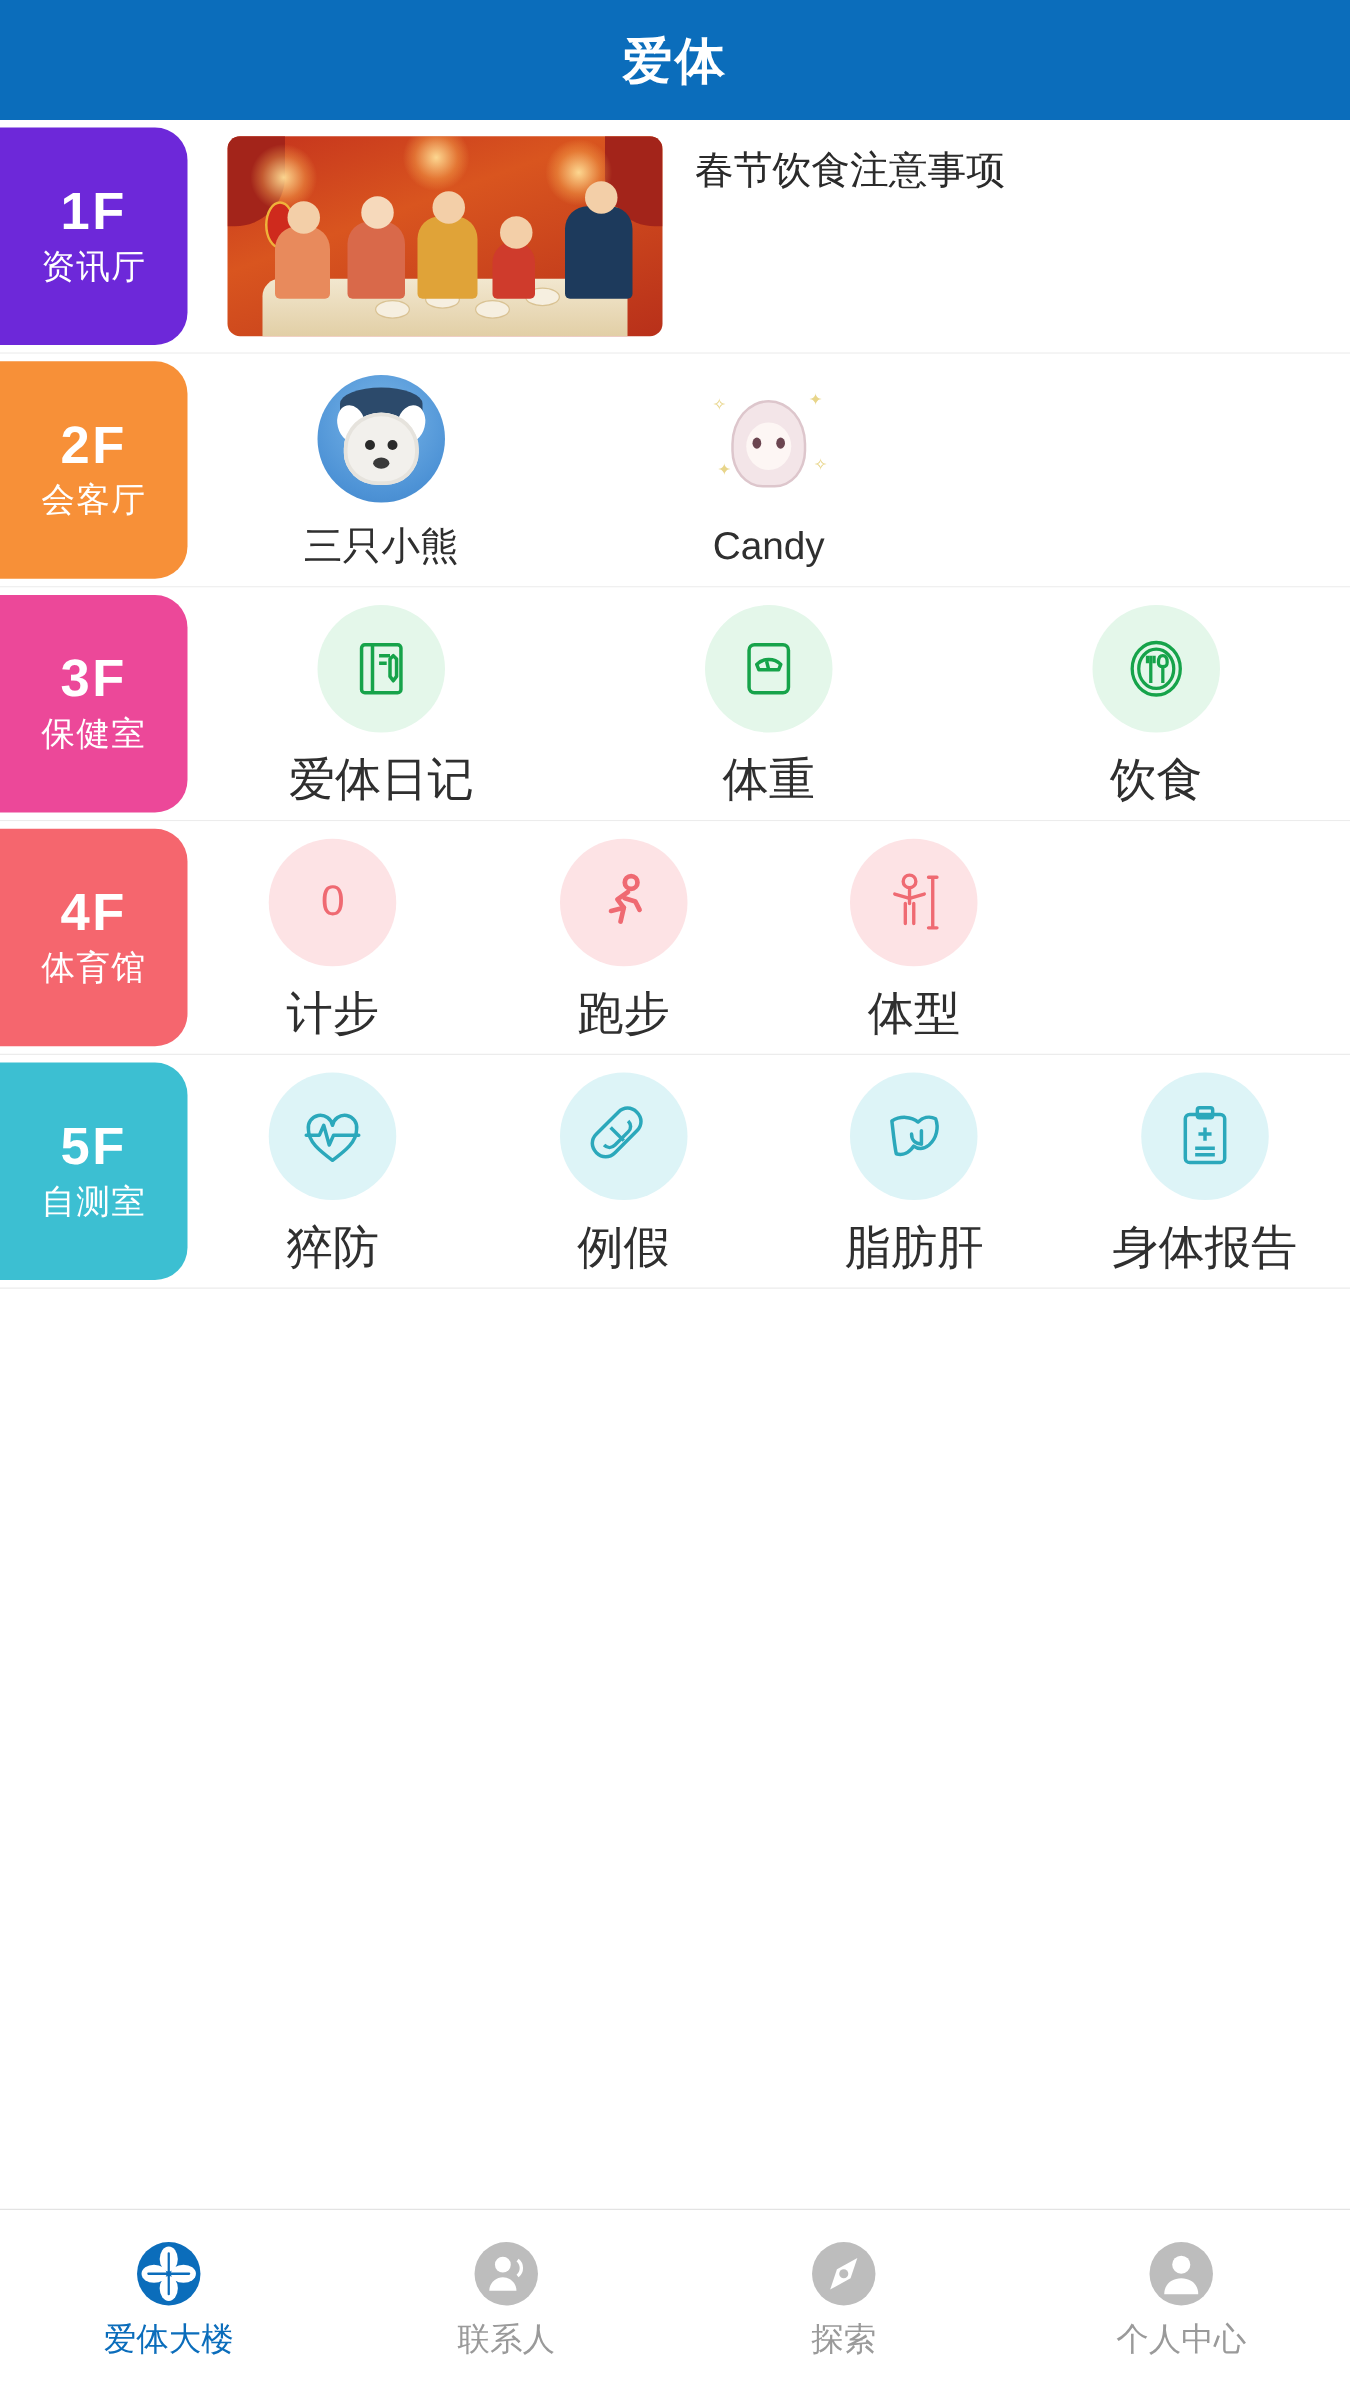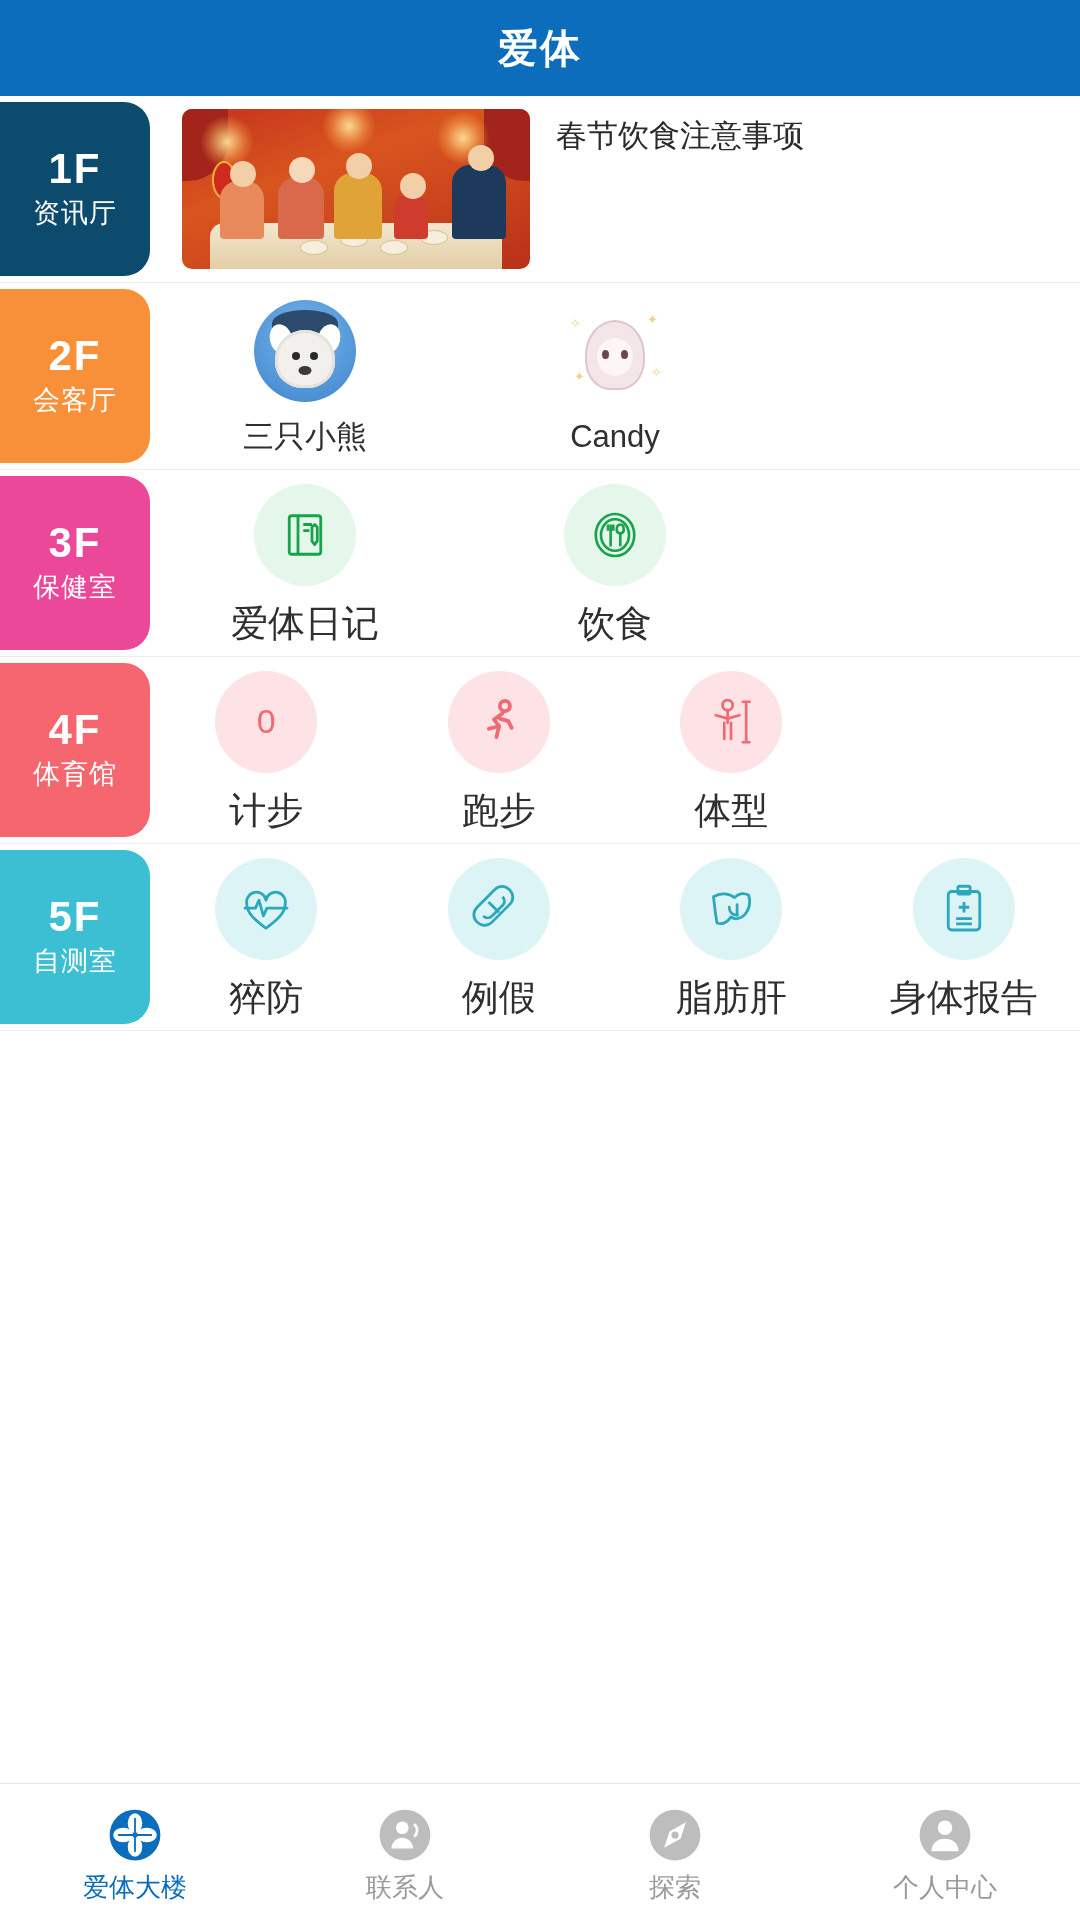--- a/index.html
+++ b/index.html
@@ -145,21 +145,21 @@
     position:absolute;left:50%;top:38px;transform:translateX(-50%);
     width:36px;height:38px;border-radius:50%;background:#fdf6f4;
   }
   .avatar-girl .eye{position:absolute;top:50px;width:7px;height:9px;border-radius:50%;background:#6b4550;}
   .avatar-girl .eye.l{left:38px;}
   .avatar-girl .eye.r{right:38px;}
   .avatar-girl .star{position:absolute;color:#e8d58a;font-size:13px;}
 
   
   .tabbar{
-    position:absolute;left:0;right:0;bottom:0;height:136px;
+    position:absolute;left:0;right:0;bottom:16px;height:136px;
     background:#ffffff;border-top:1px solid #e3e3e3;
     display:flex;align-items:center;
   }
   .tab{
     flex:1 1 0;display:flex;flex-direction:column;align-items:center;justify-content:center;
   }
   .tab-icon{width:62px;height:62px;display:flex;align-items:center;justify-content:center;}
   .tab-label{margin-top:8px;font-size:26px;line-height:1;}
   .tab-label.active{color:#0b6dbb;}
   .tab-label.inactive{color:#9a9a9a;}
@@ -168,21 +168,21 @@
 <body>
 
 <div class="appbar">
   <div class="appbar-title">爱体</div>
 </div>
 
 <div class="page">
   <div class="floors">
 
     <div class="floor-row" style="height:186px;">
-      <div class="floor-tag" style="background:#0c4a6e;">
+      <div class="floor-tag" style="background:#6d28d9;">
         <div class="floor-num">1F</div>
         <div class="floor-name">资讯厅</div>
       </div>
       <div class="floor-content">
         <div class="news">
           <div class="news-thumb">
             <div class="curtain-l"></div>
               <div class="curtain-r"></div>
             <div class="fw" style="left:18px;top:6px;"></div>
             <div class="fw" style="right:40px;top:2px;"></div>
@@ -265,20 +265,30 @@
               <svg width="56" height="56" viewBox="0 0 64 64" fill="none" stroke="#16a34a" stroke-width="3.2" stroke-linejoin="round">
                 <rect x="14" y="10" width="36" height="44" rx="3"></rect>
                 <path d="M24 10v44"></path>
                 <path d="M30 20h10M30 27h7"></path>
                 <path d="M43 20l3 3v16l-3 4-3-4V23z"></path>
               </svg>
             </div>
             <div class="cell-label">爱体日记</div>
           </div>
 
+          <div class="cell">
+            <div class="bubble" style="background:#e4f7ea;">
+              <svg width="56" height="56" viewBox="0 0 64 64" fill="none" stroke="#16a34a" stroke-width="3.2" stroke-linejoin="round">
+                <rect x="14" y="10" width="36" height="44" rx="5"></rect>
+                <path d="M21 28c6-6 16-6 22 0l-2 5H23z"></path>
+                <path d="M32 33l-2-8"></path>
+              </svg>
+            </div>
+            <div class="cell-label">体重</div>
+          </div>
 
           <div class="cell">
             <div class="bubble" style="background:#e4f7ea;">
               <svg width="56" height="56" viewBox="0 0 64 64" fill="none" stroke="#16a34a" stroke-width="3" stroke-linejoin="round">
                 <ellipse cx="32" cy="32" rx="22" ry="24"></ellipse>
                 <ellipse cx="32" cy="32" rx="16" ry="18"></ellipse>
                 <path d="M27 20v9M27 29v16"></path>
                 <path d="M24 20v7M30 20v7"></path>
                 <path d="M38 20c3 0 4 3 4 6s-1 4-4 4-4-1-4-4 1-6 4-6z"></path>
                 <path d="M38 30v15"></path>

